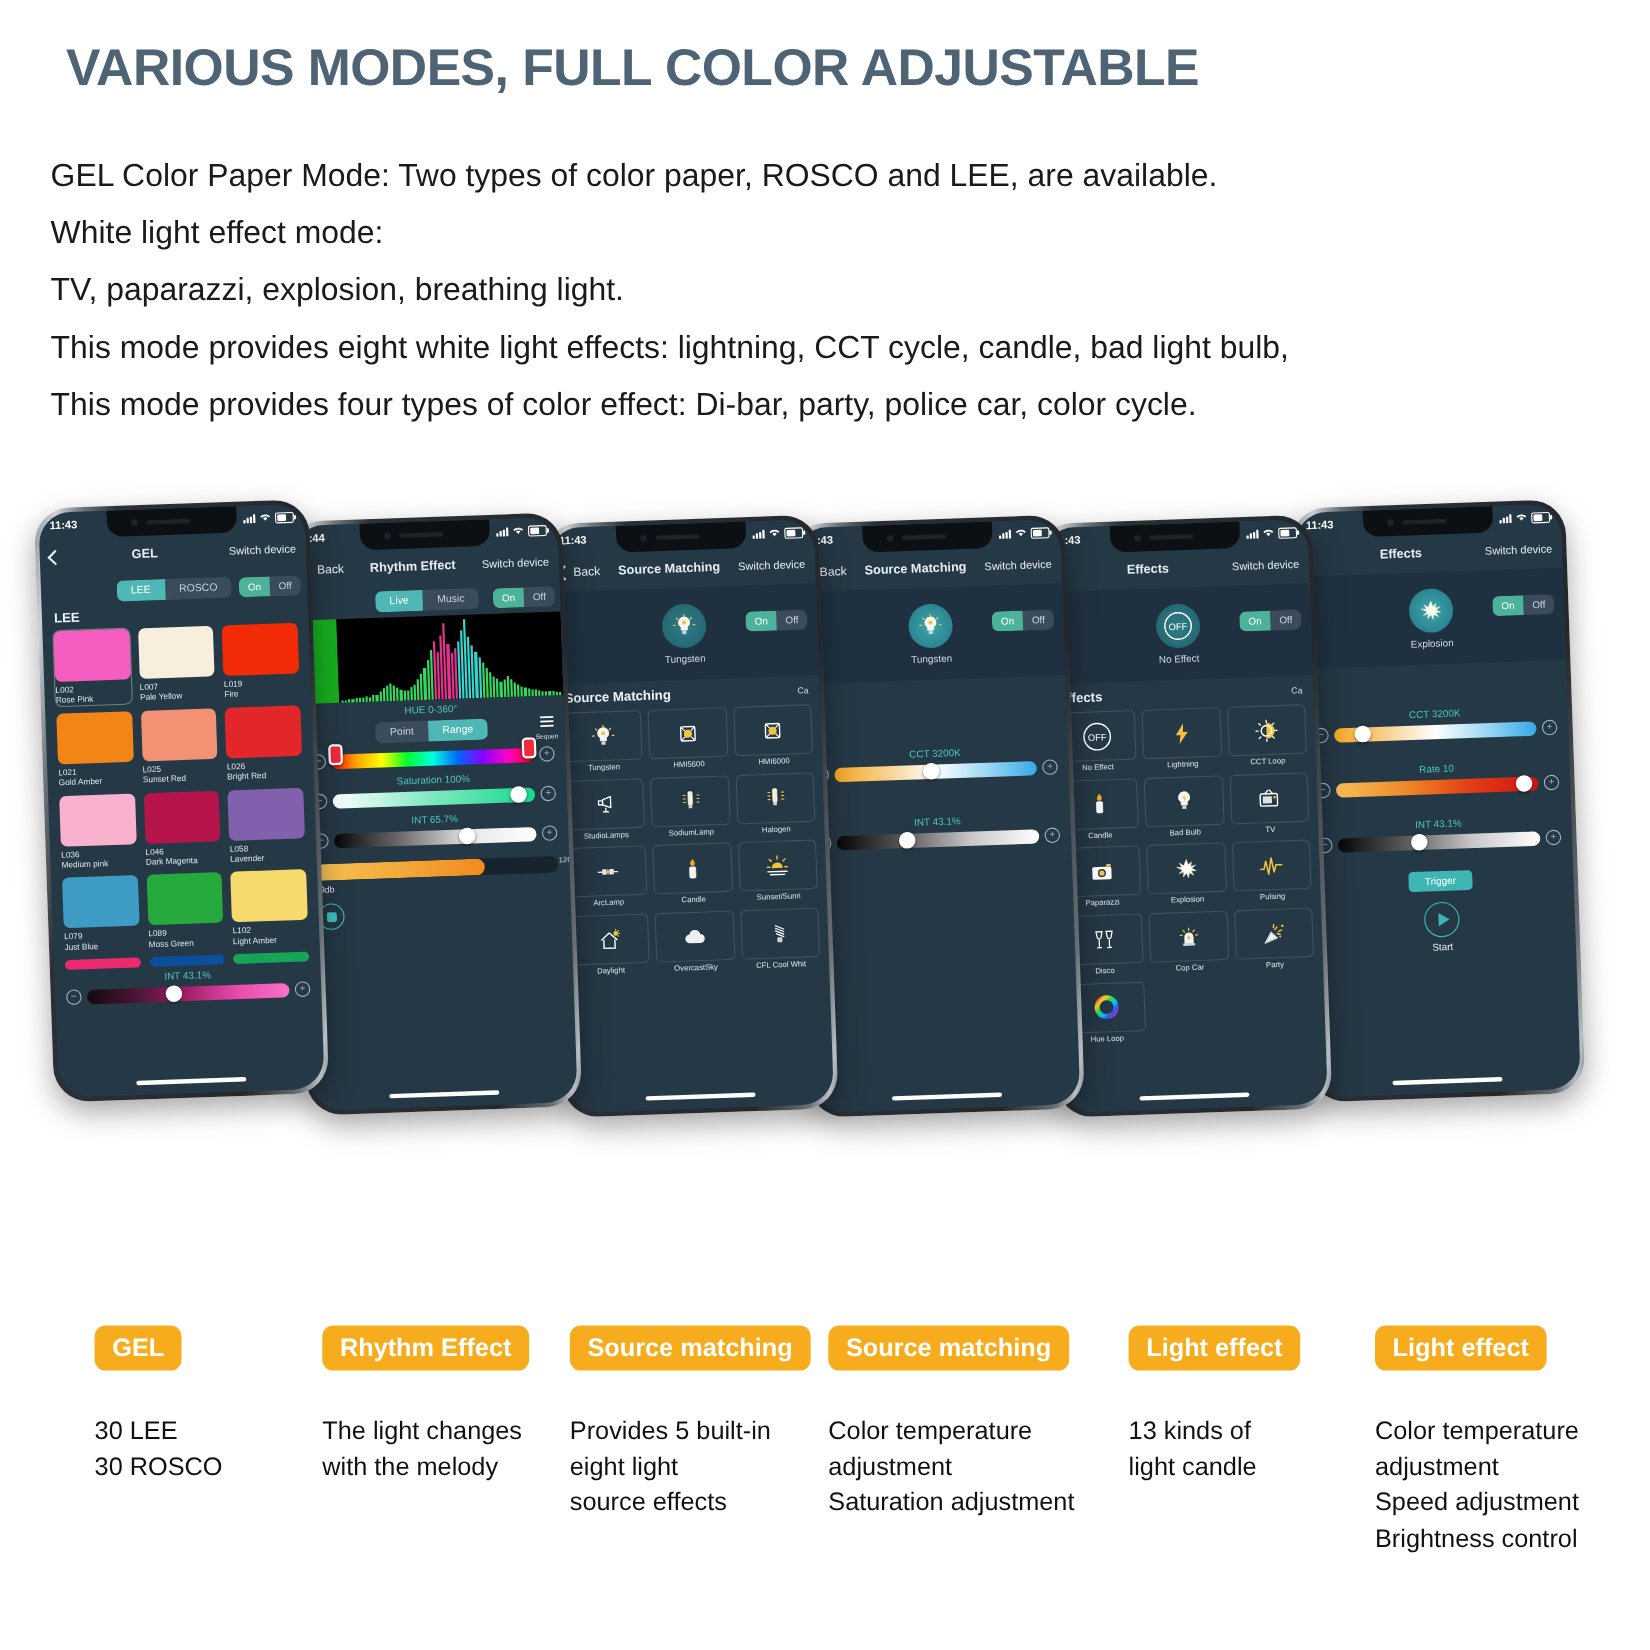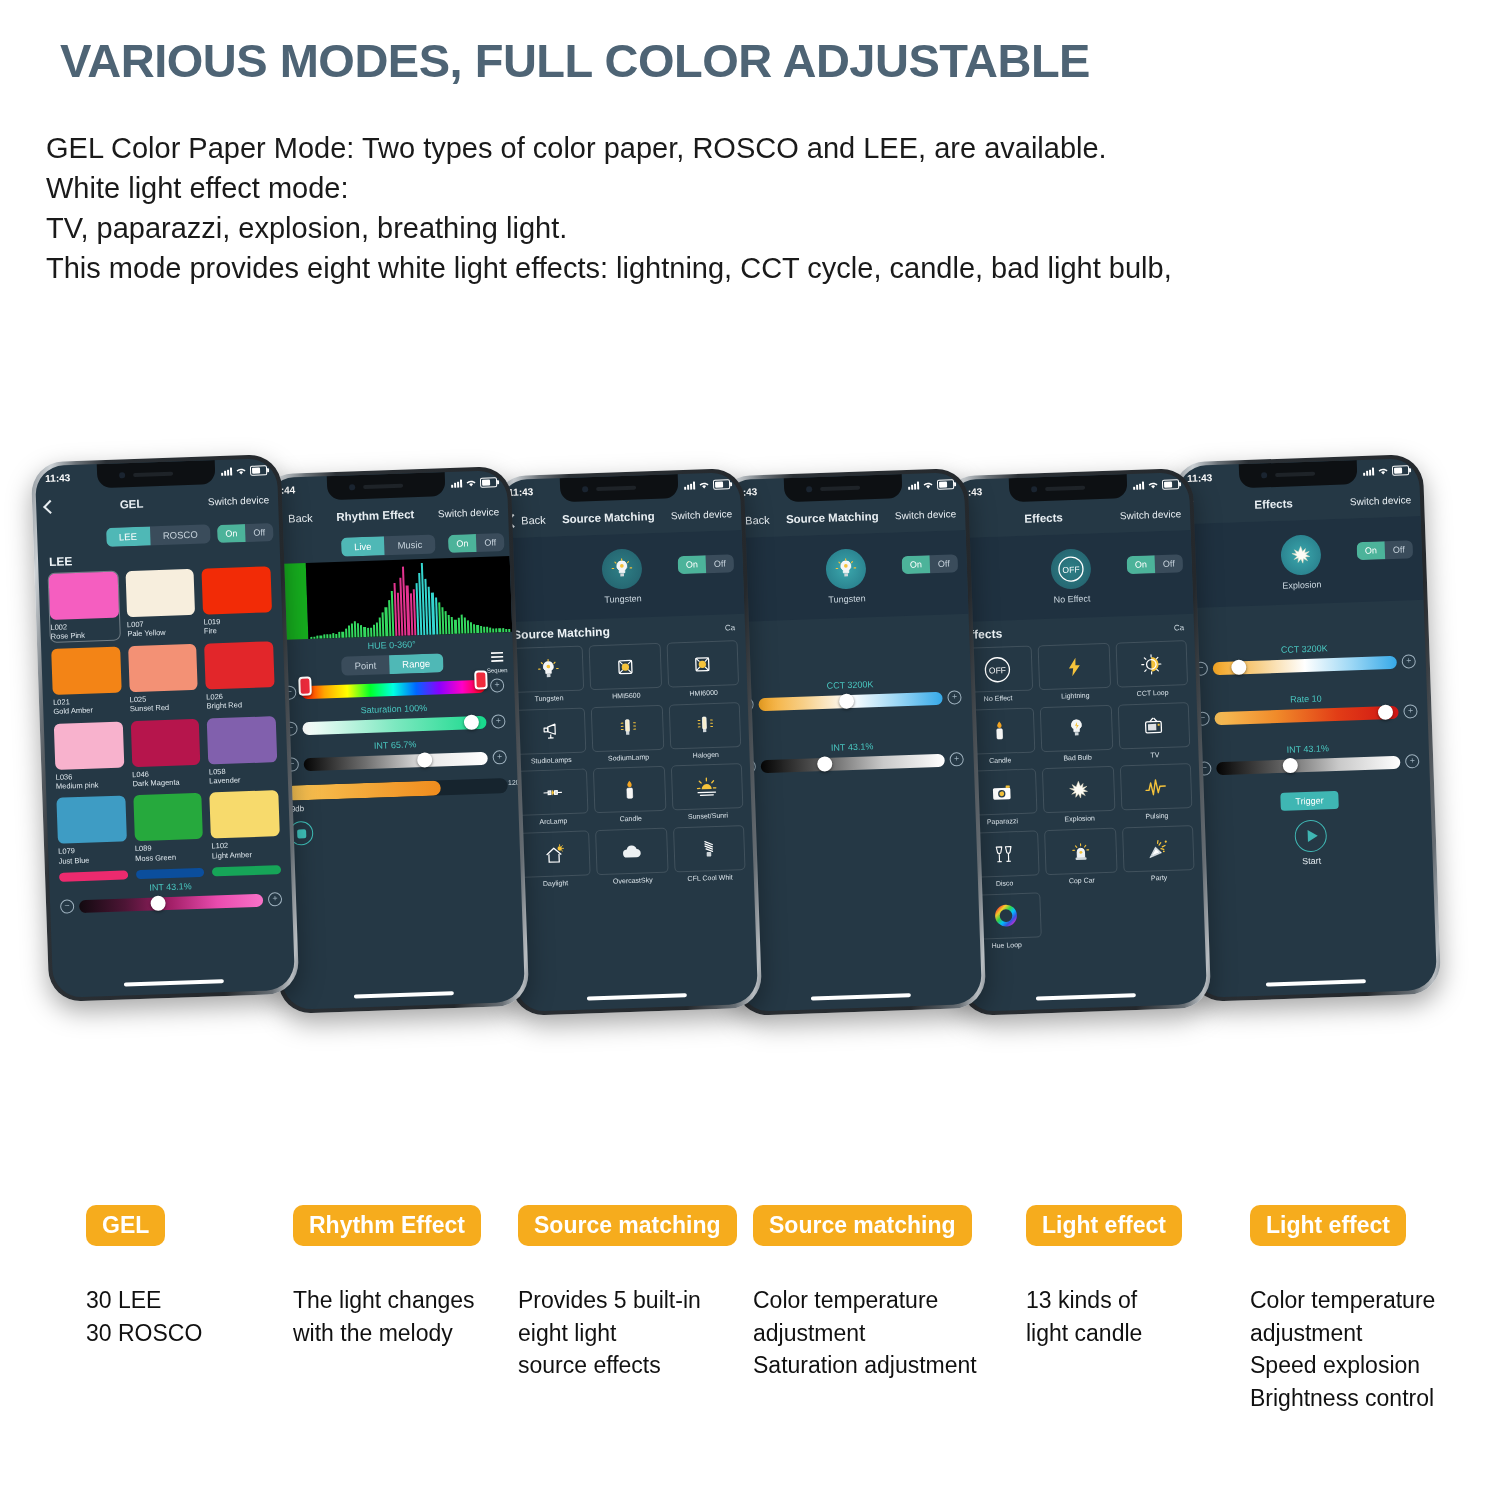--- a/index.html
+++ b/index.html
@@ -12,21 +12,21 @@
   
   #headline{
     position:absolute; left:60px; top:36px; width:1400px;
     font-size:47px; font-weight:bold; letter-spacing:-0.5px;
     color:#4e6475; line-height:1.05; white-space:nowrap;
   }
   #bodycopy{
     position:absolute; left:46px; top:128px; width:1340px;
     font-size:29px; color:#1a1a1a; line-height:1.38;
   }
-  #bodycopy div{white-space:nowrap;}
+  #bodycopy div{white-space:nowrap;margin-top:12px;}
 
   
   #rack{position:absolute;left:0;top:440px;width:1500px;height:760px;}
 
   .phone{
     position:absolute;
     width:250px;height:540px;
     border-radius:32px;
     background:linear-gradient(100deg,#8d949a 0%,#cdd2d6 6%,#6d747a 13%,#2b3035 22%,#24282c 78%,#676e74 92%,#b9bec2 97%,#787f85 100%);
     padding:4px;
@@ -124,20 +124,21 @@
 </style>
 </head>
 <body>
 
 <div id="headline">VARIOUS MODES, FULL COLOR ADJUSTABLE</div>
 <div id="bodycopy">
   <div>GEL Color Paper Mode: Two types of color paper, ROSCO and LEE, are available.</div>
   <div>White light effect mode:</div>
   <div>TV, paparazzi, explosion, breathing light.</div>
   <div>This mode provides eight white light effects: lightning, CCT cycle, candle, bad light bulb,</div>
+  <div>This mode provides four types of color effect: Di-bar, party, police car, color cycle.</div>
 </div>
 
 <div id="rack">
     <div class="phone" style="left: 40px; top: 18px; transform: rotate(-2deg); z-index: 10;">
       <div class="phone-inner" style="background: rgb(37, 56, 69);">
         <div class="notch">
           <div class="spk"></div>
           <div class="cam"></div>
         </div>
         <div class="statusbar">
@@ -984,16 +985,16 @@
         <div>adjustment</div>
         <div>Saturation adjustment</div>
       </div></div>
     <div class="cap" style="left: 1026px;"><div class="cap-badge">Light effect</div><div class="cap-desc">
         <div>13 kinds of</div>
         <div>light candle</div>
       </div></div>
     <div class="cap" style="left: 1250px;"><div class="cap-badge">Light effect</div><div class="cap-desc">
         <div>Color temperature</div>
         <div>adjustment</div>
-        <div>Speed explosion</div>
+        <div>Speed adjustment</div>
         <div>Brightness control</div>
       </div></div>
   </div>
 
 </body></html>

